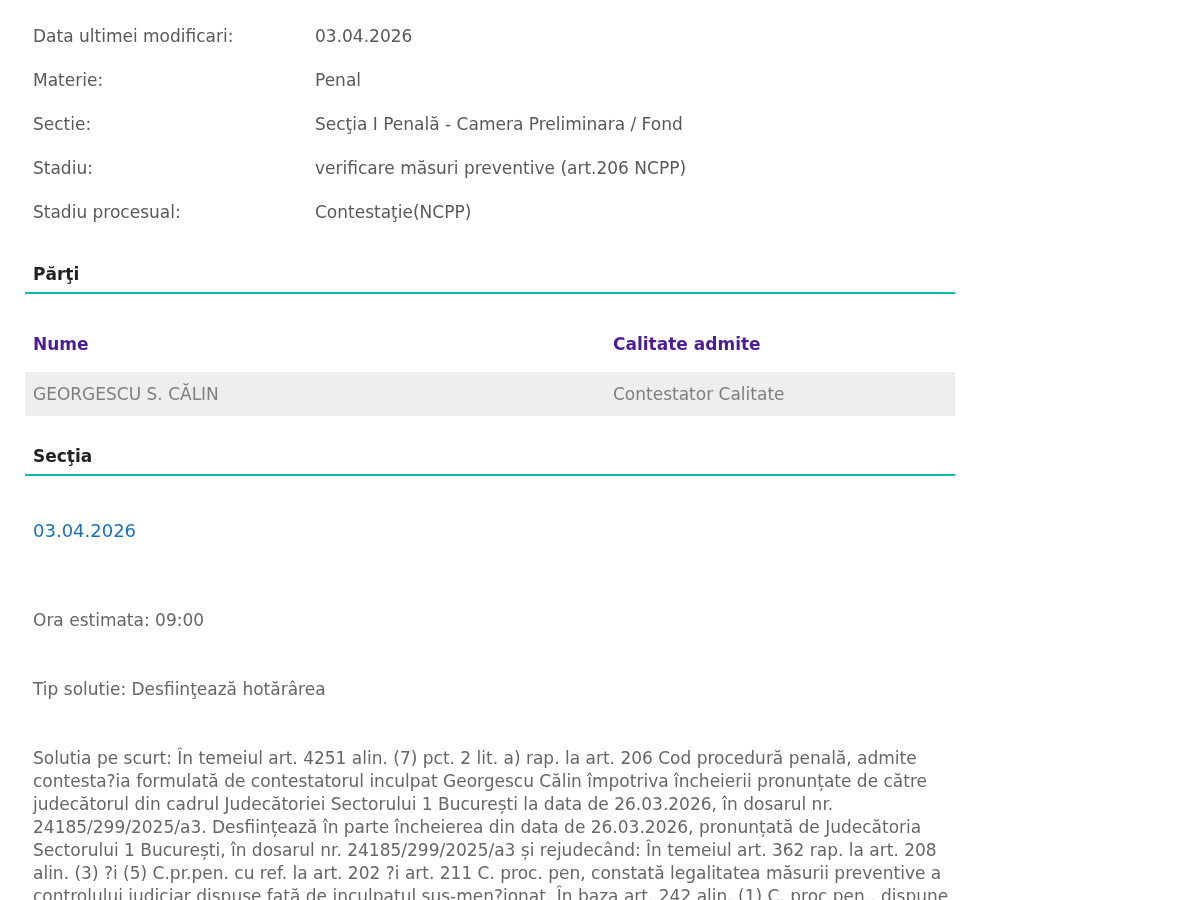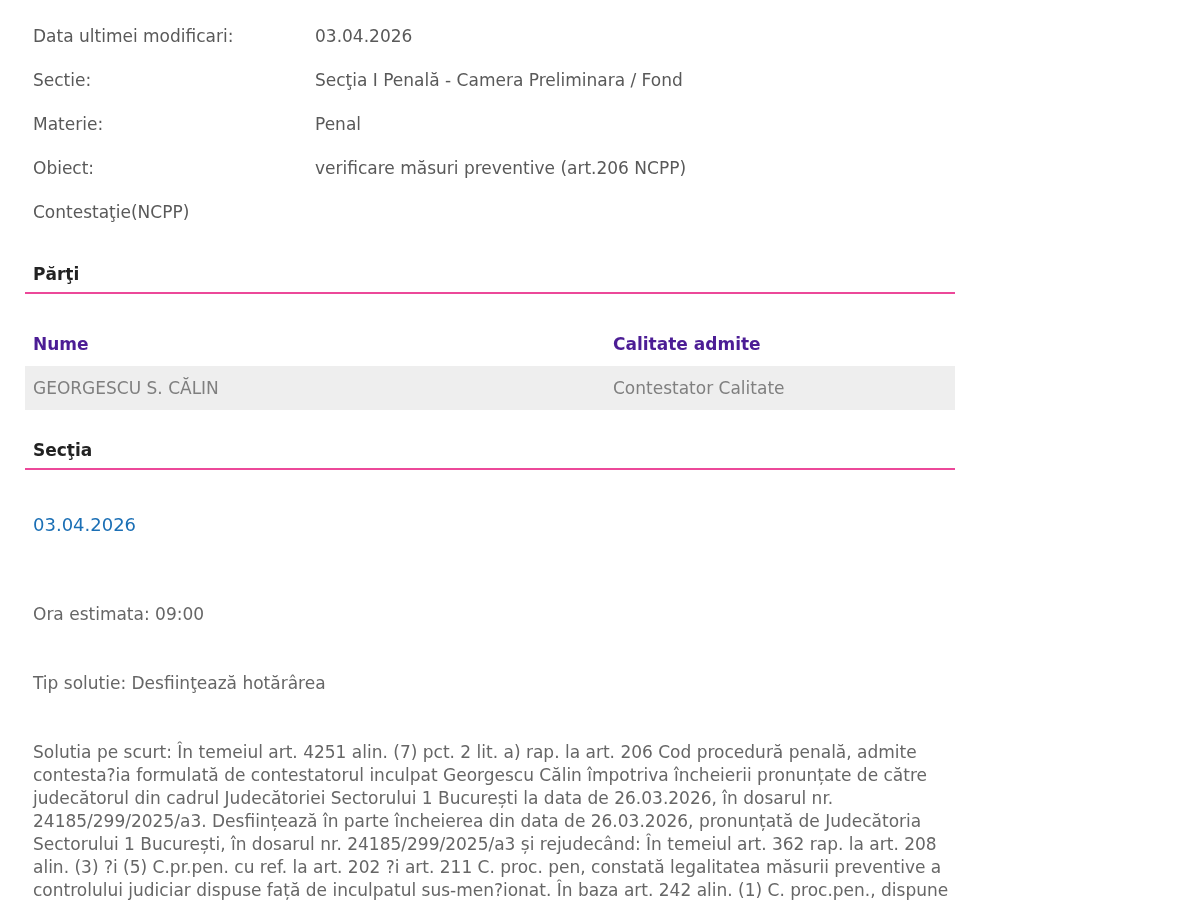--- a/index.html
+++ b/index.html
@@ -28,40 +28,40 @@
   .detail-label { width: 282px; flex: 0 0 282px; }
   .detail-value { flex: 1 1 auto; }
 
   
   .section-heading {
     font-size: 17px;
     font-weight: bold;
     color: #222222;
     padding-left: 8px;
     padding-bottom: 8px;
-    border-bottom: 2px solid #ec4899;
+    border-bottom: 2px solid #14b8a6;
     margin-top: 30px;
   }
 
   
   .parties-table { margin-top: 30px; }
   .table-header-row {
     display: flex;
     font-size: 17px;
     font-weight: bold;
     color: #4c1d95;
     padding: 10px 0 10px 8px;
   }
   .table-row {
     display: flex;
     font-size: 17px;
     color: #7f7f7f;
     background: #eeeeee;
     padding: 13px 0 13px 8px;
-    margin-top: 2px;
+    margin-top: 8px;
     line-height: 18px;
   }
   .col-name { width: 580px; flex: 0 0 580px; }
   .col-role { flex: 1 1 auto; }
 
   
   .session { margin-top: 44px; padding-left: 8px; }
   .session-date {
     font-size: 18px;
     color: #1b6fb5;
@@ -82,32 +82,33 @@
 <body>
 
 <div class="page">
 
   <div class="details">
     <div class="detail-row">
       <div class="detail-label">Data ultimei modificari:</div>
       <div class="detail-value">03.04.2026</div>
     </div>
     <div class="detail-row">
+      <div class="detail-label">Materie:</div>
+      <div class="detail-value">Penal</div>
+    </div>
+    <div class="detail-row">
       <div class="detail-label">Sectie:</div>
       <div class="detail-value">Secţia I Penală - Camera Preliminara / Fond</div>
     </div>
     <div class="detail-row">
-      <div class="detail-label">Materie:</div>
-      <div class="detail-value">Penal</div>
-    </div>
-    <div class="detail-row">
-      <div class="detail-label">Obiect:</div>
+      <div class="detail-label">Stadiu:</div>
       <div class="detail-value">verificare măsuri preventive (art.206 NCPP)</div>
     </div>
     <div class="detail-row">
+      <div class="detail-label">Stadiu procesual:</div>
       <div class="detail-value">Contestaţie(NCPP)</div>
     </div>
   </div>
 
   <div class="section-heading">Părţi</div>
 
   <div class="parties-table">
     <div class="table-header-row">
       <div class="col-name">Nume</div>
       <div class="col-role">Calitate admite</div>

